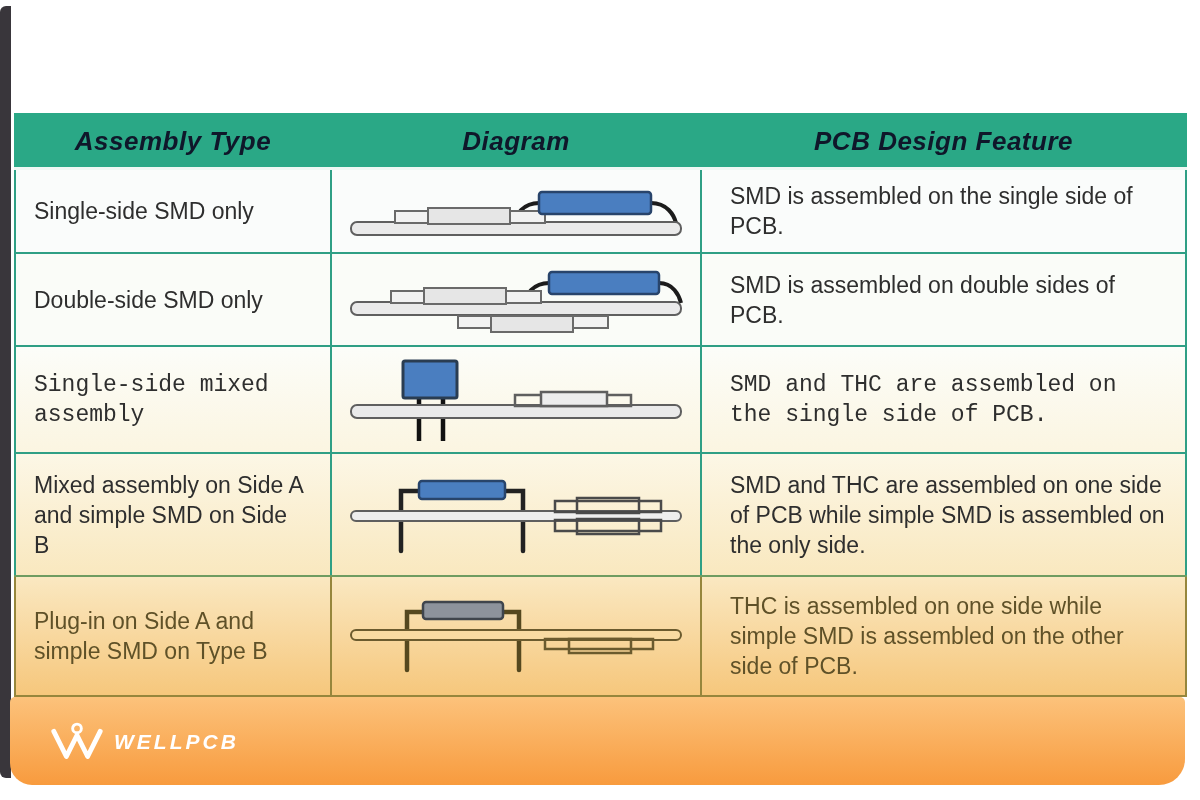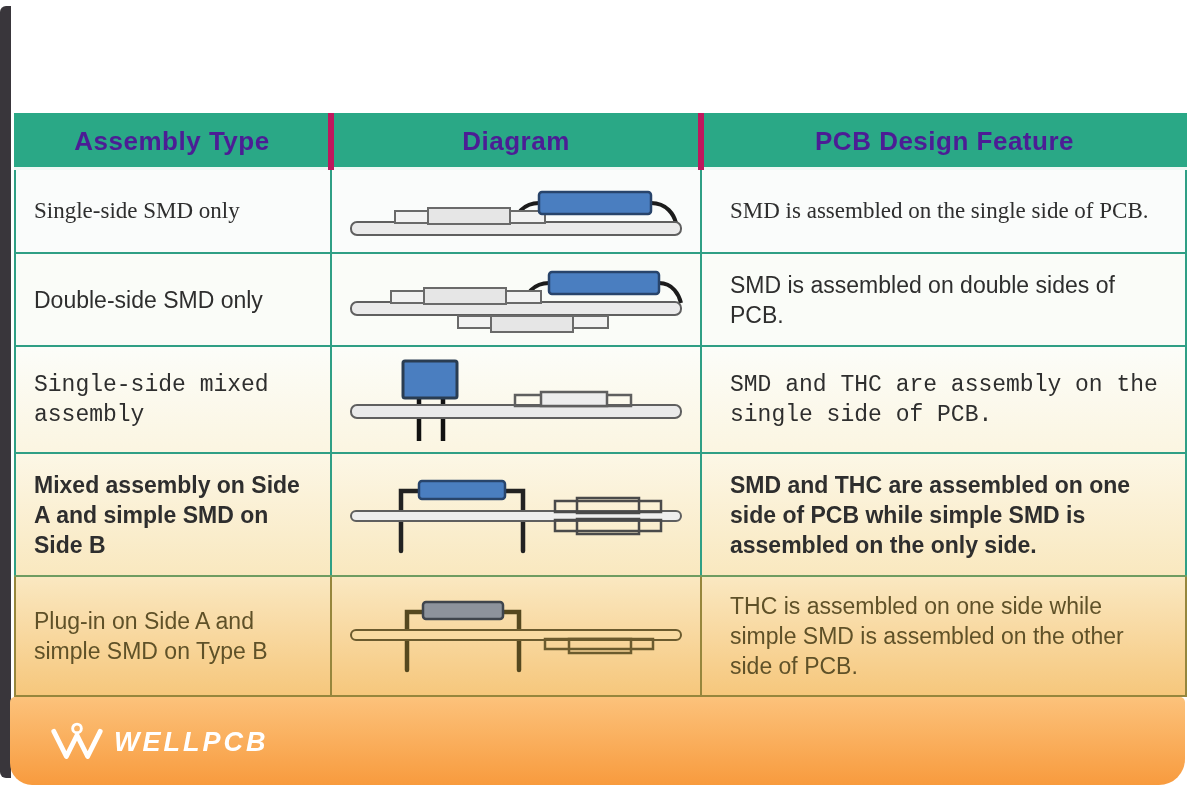--- a/index.html
+++ b/index.html
@@ -10,52 +10,52 @@
   .left-strip{
     position:absolute;left:0;top:6px;width:11px;height:772px;
     background:#39363b;border-radius:6px 0 0 6px;
   }
   table.pcb-table{
     position:absolute;left:14px;top:113px;width:1171px;
     border-collapse:collapse;table-layout:fixed;
   }
   col.c-type{width:316px;} col.c-diag{width:370px;} col.c-feat{width:485px;}
   th{
-    height:50px;background:#2aa886;color:#4c1d95;
+    height:50px;background:#2aa886;color:#0f172a;
     font-size:26px;font-weight:bold;letter-spacing:.5px;
-    border:2px solid #2aa886;border-bottom:3px solid #eef8f4;
+    border:2px solid #2aa886;border-bottom:3px solid #eef8f4;font-style:italic;
   }
-  th + th{border-left:6px solid #be185d;}
+  th + th{border-left:2px solid #be185d;}
   td{
     border:2px solid #2f9f85;vertical-align:middle;
     color:#2e2e2e;font-size:23px;line-height:30px;
   }
   td.cell-type{padding:6px 26px 6px 18px;}
   td.cell-feat{padding:6px 18px 6px 28px;}
   td.cell-diag{text-align:center;padding:0;}
-  tr.r1{height:67px;font-family:Liberation Serif, serif;} tr.r2{height:93px;} tr.r3{height:107px;}
+  tr.r1{height:67px;} tr.r2{height:93px;} tr.r3{height:107px;}
   tr.r4{height:123px;} tr.r5{height:120px;}
   tr.r1 td{background:#fafcfb;}
   tr.r2 td{background:#fafcf8;}
   tr.r3 td{background:linear-gradient(180deg,#fcfdf9,#fbf5e1);font-family:Liberation Mono, monospace;}
-  tr.r4 td{background:linear-gradient(180deg,#fcf7e6,#f9e8bf);border-bottom-color:#6f9c60;font-weight:bold;}
+  tr.r4 td{background:linear-gradient(180deg,#fcf7e6,#f9e8bf);border-bottom-color:#6f9c60;}
   tr.r5 td{
     background:linear-gradient(180deg,#fae8c1,#f6c77c);
     border-color:#96863c;border-top-color:#6f9c60;color:#5f5128;
   }
   .footer-bar{
     position:absolute;left:10px;top:697px;width:1175px;height:88px;
     background:linear-gradient(180deg,#fcc27b,#f89b3e);
     border-radius:5px 5px 26px 22px;
   }
   .brand{
     position:absolute;left:38px;top:22px;display:flex;align-items:center;gap:8px;
   }
   .brand-text{
-    color:#ffffff;font-size:27px;font-weight:bold;font-style:italic;
+    color:#ffffff;font-size:21px;font-weight:bold;font-style:italic;
     letter-spacing:3px;
   }
   svg{display:block;}
   .cell-diag svg{display:inline-block;vertical-align:middle;}
 </style>
 </head>
 <body>
 
 <div class="canvas">
 
@@ -113,21 +113,21 @@
         <td class="cell-diag">
           <svg width="346" height="98" viewBox="0 0 346 98">
             <line x1="76" y1="46" x2="76" y2="90" stroke="#111111" stroke-width="4.5"></line>
             <line x1="100" y1="46" x2="100" y2="90" stroke="#111111" stroke-width="4.5"></line>
             <rect x="8" y="54" width="330" height="13" rx="6" fill="#eaeaea" stroke="#5f5f5f" stroke-width="2"></rect>
             <rect x="60" y="10" width="54" height="37" rx="2" fill="#4a7ec0" stroke="#2a3d52" stroke-width="3"></rect>
             <rect x="172" y="44" width="116" height="11" fill="none" stroke="#5f5f5f" stroke-width="2.5"></rect>
             <rect x="198" y="41" width="66" height="14" fill="#ededed" stroke="#5f5f5f" stroke-width="2.5"></rect>
           </svg>
         </td>
-        <td class="cell-feat">SMD and THC are assembly on the single side of PCB.</td>
+        <td class="cell-feat">SMD and THC are assembled on the single side of PCB.</td>
       </tr>
 
       <tr class="r4">
         <td class="cell-type">Mixed assembly on Side A and simple SMD on Side B</td>
         <td class="cell-diag">
           <svg width="346" height="108" viewBox="0 0 346 108">
             <path d="M78 30 L58 30 L58 90" fill="none" stroke="#222222" stroke-width="4.5" stroke-linecap="round"></path>
             <path d="M160 30 L180 30 L180 90" fill="none" stroke="#222222" stroke-width="4.5" stroke-linecap="round"></path>
             <rect x="8" y="50" width="330" height="10" rx="5" fill="#eeeeee" stroke="#5f5f5f" stroke-width="2"></rect>
             <rect x="76" y="20" width="86" height="18" rx="3" fill="#4a7ec0" stroke="#28446b" stroke-width="2.5"></rect>

